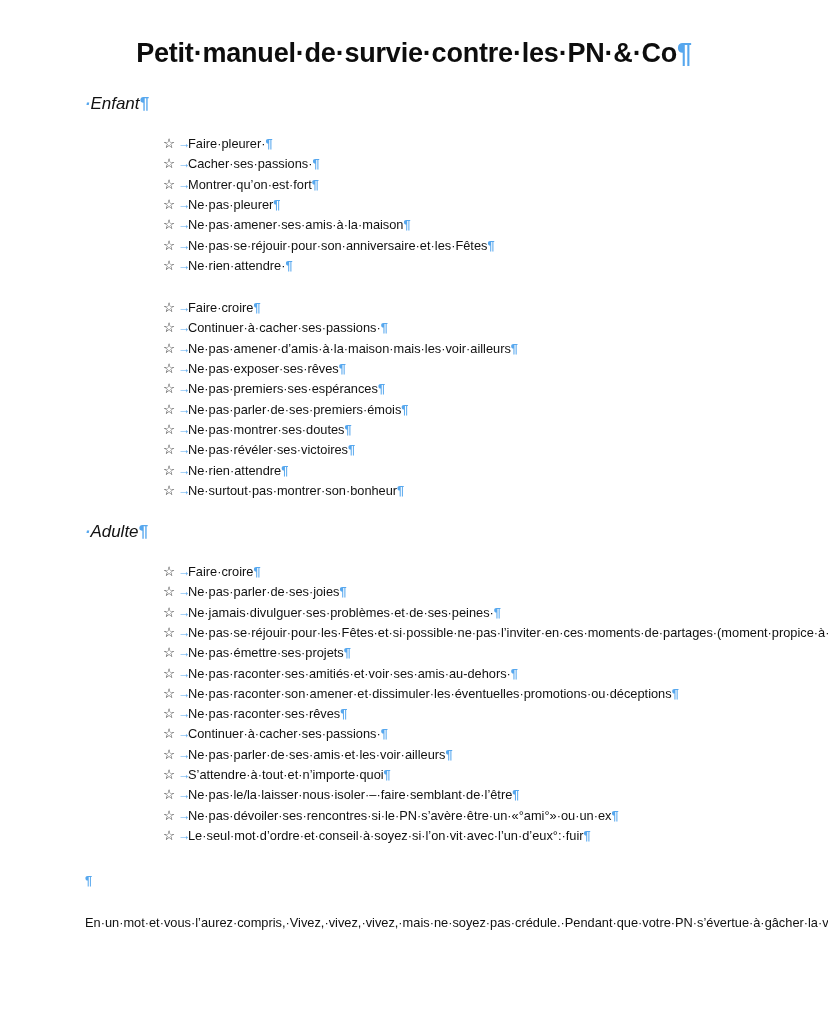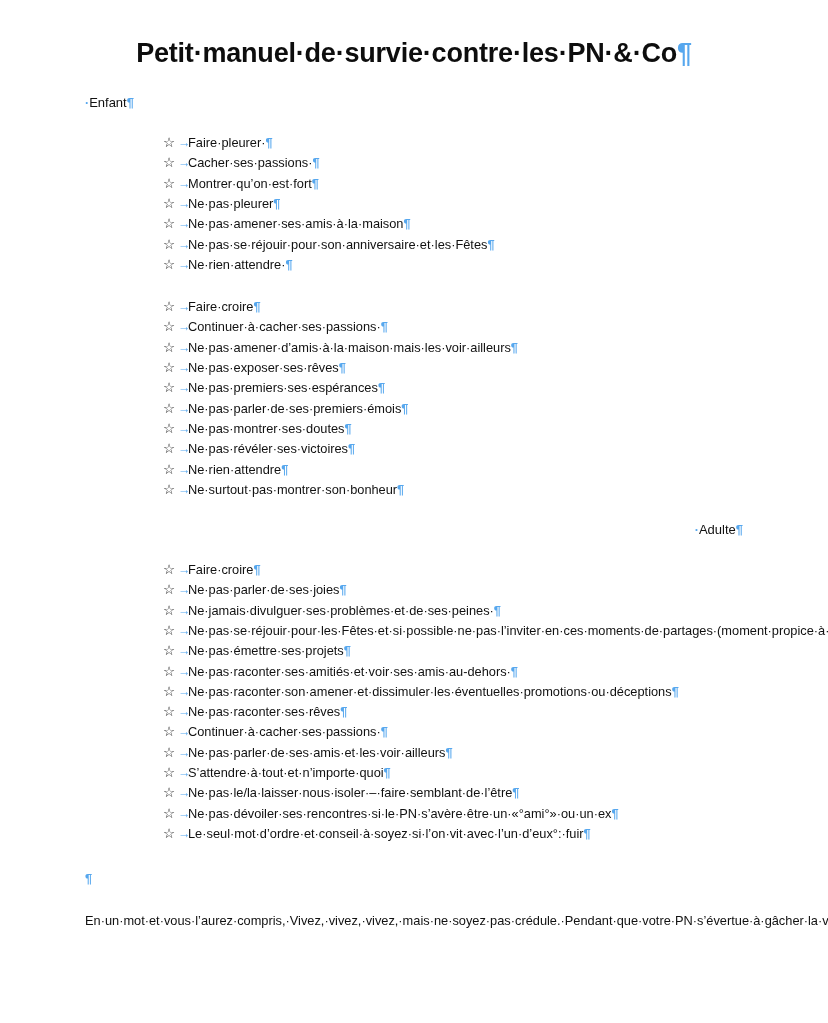--- a/index.html
+++ b/index.html
@@ -47,28 +47,29 @@
     line-height: 1.15;
     font-weight: bold;
     letter-spacing: -0.2px;
     color: #0d0d0d;
     white-space: nowrap;
   }
   .doc-title .pilcrow { font-size: 27px; }
 
   
   .section-heading {
-    font-size: 13px;
+    font-size: 17px;
     line-height: 16px;
     color: #111111;
     white-space: nowrap;
+    font-style: italic;
   }
   .heading-enfant { margin-top: 26px; }
   .heading-ado    { margin-top: 38px; }
-  .heading-adulte { margin-top: 22px; text-align: right; }
+  .heading-adulte { margin-top: 22px; }
 
   
   ul.star-list {
     list-style: none;
     margin: 0;
     padding: 0;
   }
   ul.star-list.gap-enfant { margin-top: 22px; }
   ul.star-list.gap-ado    { margin-top: 22px; }
   ul.star-list.gap-adulte { margin-top: 22px; }

